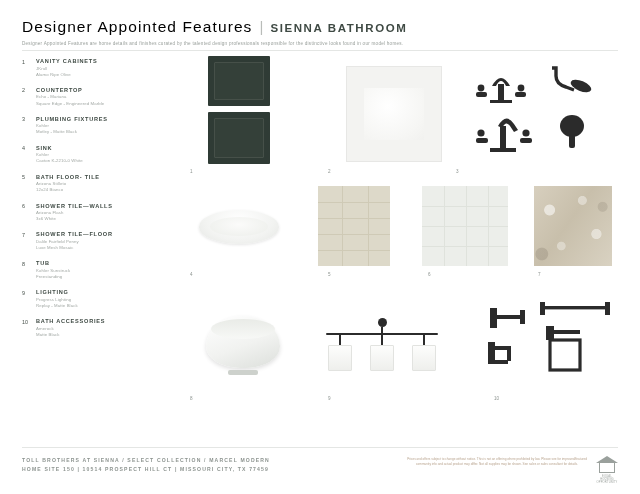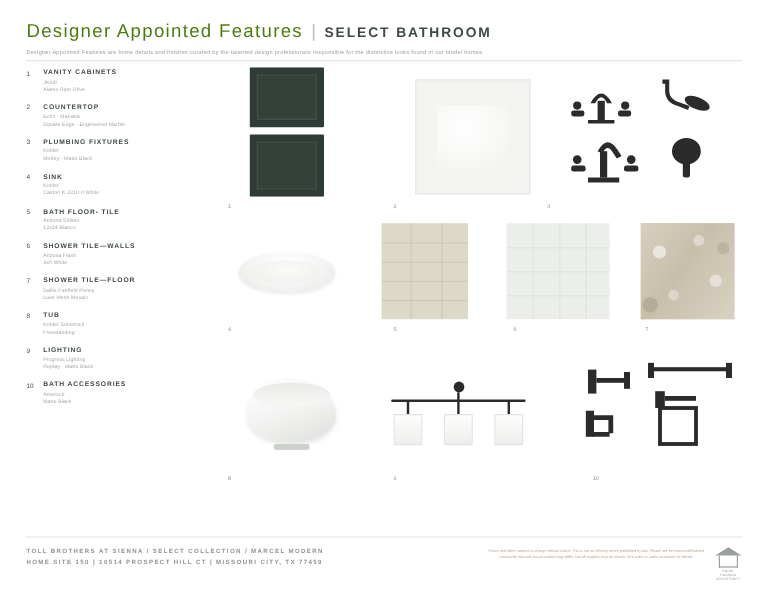--- a/index.html
+++ b/index.html
@@ -19,21 +19,21 @@
     position: absolute;
     left: 22px; top: 18px; right: 22px;
   }
   .title-row {
     display: flex; align-items: baseline; gap: 6px;
     white-space: nowrap;
   }
   .title-main {
     font-size: 15.5px;
     letter-spacing: 1.1px;
-    color: #4d7c0f;
+    color: #000000;
     font-weight: normal;
   }
   .title-bar {
     font-size: 15px;
     color: #b9bcb9;
     padding: 0 1px;
   }
   .title-sub {
     font-size: 11.5px;
     letter-spacing: 1.6px;
@@ -253,21 +253,21 @@
 </style>
 </head>
 <body>
 
 <div class="page">
 
   <div class="header">
     <div class="title-row">
       <span class="title-main">Designer Appointed Features</span>
       <span class="title-bar">|</span>
-      <span class="title-sub">SELECT BATHROOM</span>
+      <span class="title-sub">SIENNA BATHROOM</span>
     </div>
     <div class="subtitle">Designer Appointed Features are home details and finishes curated by the talented design professionals responsible for the distinctive looks found in our model homes.</div>
   </div>
   <div class="header-rule"></div>
 
   <div class="legend">
 
     <div class="legend-item">
       <span class="legend-num">1</span>
       <div class="legend-name">VANITY CABINETS</div>

